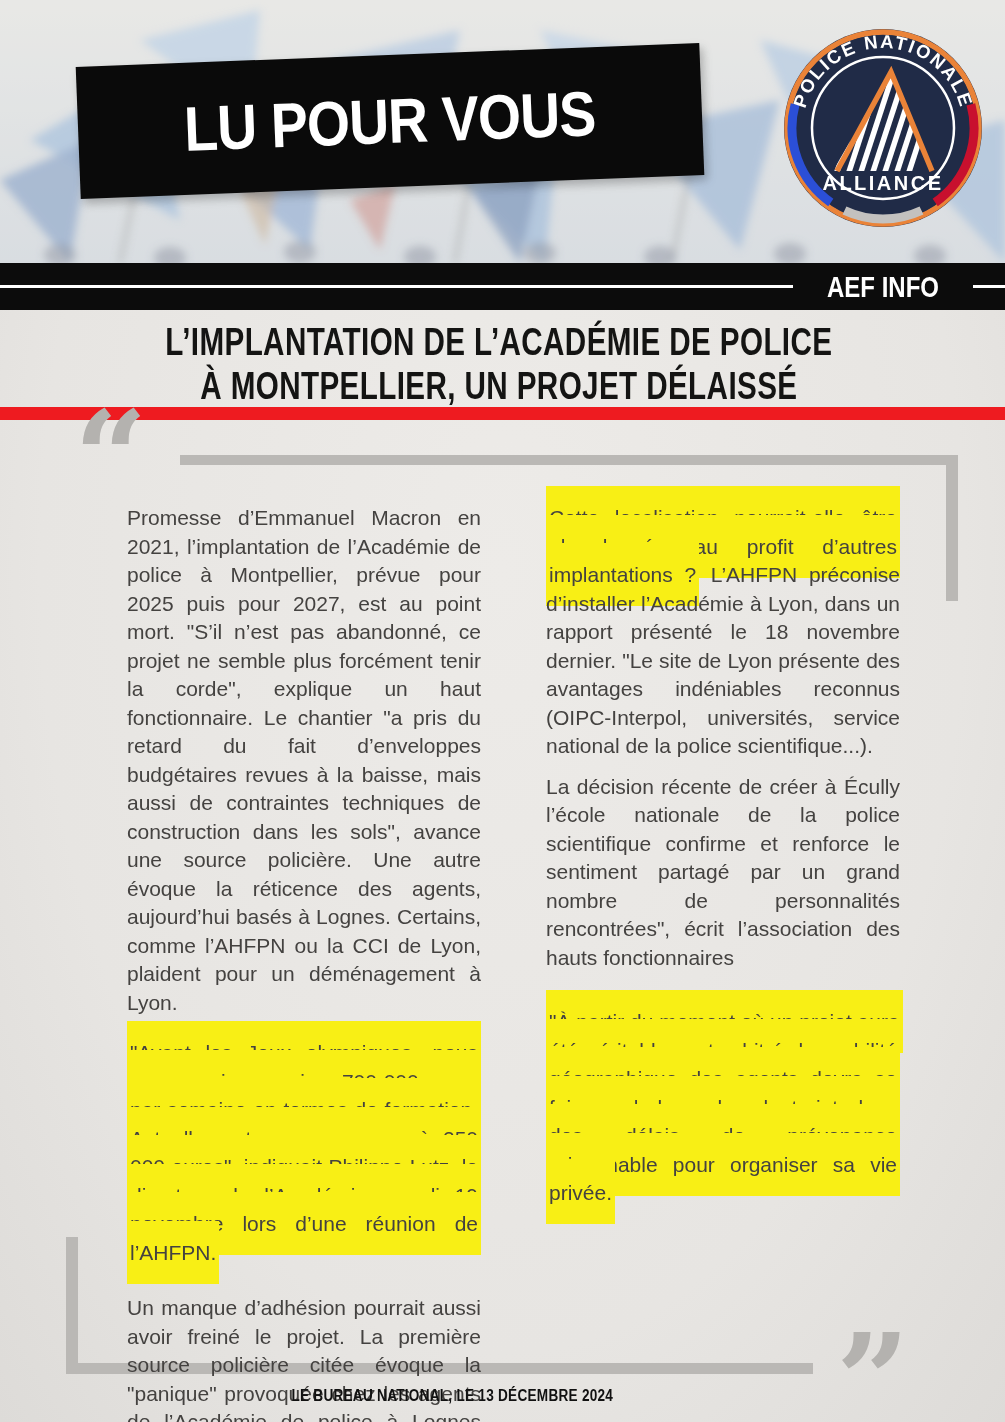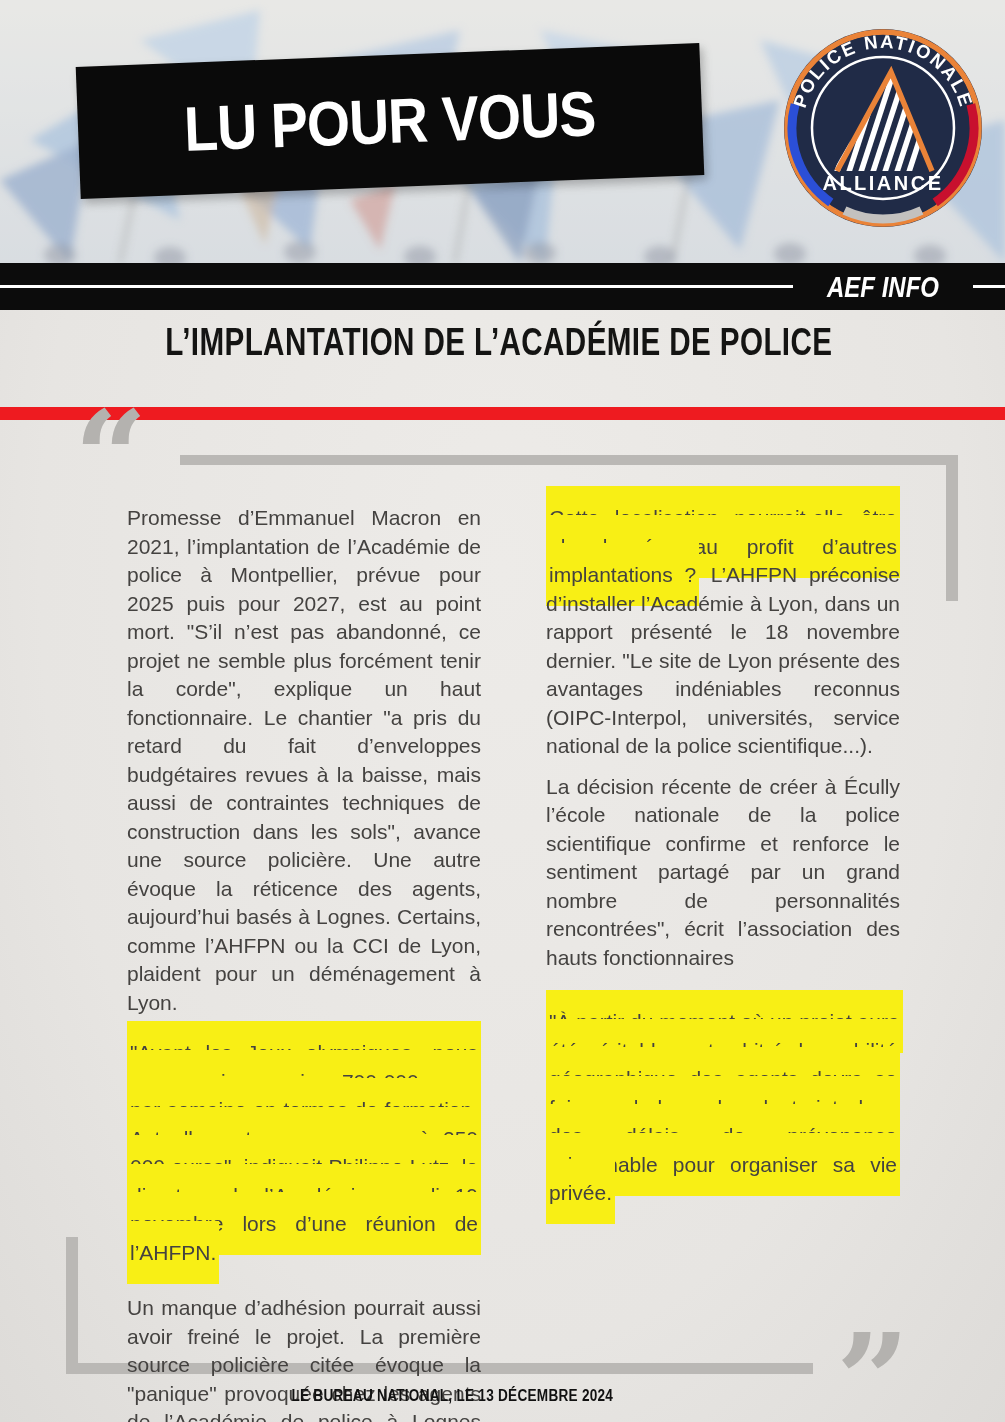--- a/index.html
+++ b/index.html
@@ -13,21 +13,21 @@
   .banner{
     position:absolute;left:78px;top:55px;width:624px;height:132px;background:#0a0a0a;
     transform:rotate(-2.2deg);display:flex;align-items:center;justify-content:center;
     box-shadow:3px 5px 10px rgba(0,0,0,0.25);
   }
   .banner-text{color:#ffffff;font-weight:700;font-size:63px;white-space:nowrap;
     transform:scaleX(0.88);letter-spacing:-1px;}
   .logo{position:absolute;left:783px;top:28px;width:200px;height:200px;}
   
   .aef-bar{position:absolute;top:263px;left:0;width:1005px;height:47px;background:#0c0c0c;
-    display:flex;align-items:center;font-style:italic;}
+    display:flex;align-items:center;}
   .aef-line-left{flex:1;height:3px;background:#ffffff;margin-right:20px;}
   .aef-text{color:#ffffff;font-size:30px;font-weight:700;transform:scaleX(0.8);
     white-space:nowrap;letter-spacing:0;}
   .aef-line-right{width:32px;height:3px;background:#ffffff;margin-left:20px;}
   
   .headline{position:absolute;top:320px;left:0;width:997px;text-align:center;color:#141413;}
   .headline .hl-line{display:block;font-size:39px;line-height:44px;font-weight:700;}
   .headline .hl-line span{display:inline-block;transform:scaleX(0.76);white-space:nowrap;
     letter-spacing:0.5px;}
   .red-rule{position:absolute;top:407px;left:0;width:1005px;height:13px;background:#ee1b20;}
@@ -138,20 +138,21 @@
   </svg>
 
   <div class="aef-bar">
     <div class="aef-line-left"></div>
     <span class="aef-text">AEF INFO</span>
     <div class="aef-line-right"></div>
   </div>
 
   <div class="headline">
     <span class="hl-line"><span>L’IMPLANTATION DE L’ACADÉMIE DE POLICE</span></span>
+    <span class="hl-line"><span>À MONTPELLIER, UN PROJET DÉLAISSÉ</span></span>
   </div>
   <div class="red-rule"></div>
 
   <div class="open-quote">“</div>
   <div class="q-top-line"></div>
   <div class="q-right-v"></div>
   <div class="q-bl-v"></div>
   <div class="q-bottom-line"></div>
   <div class="close-quote">”</div>
 

